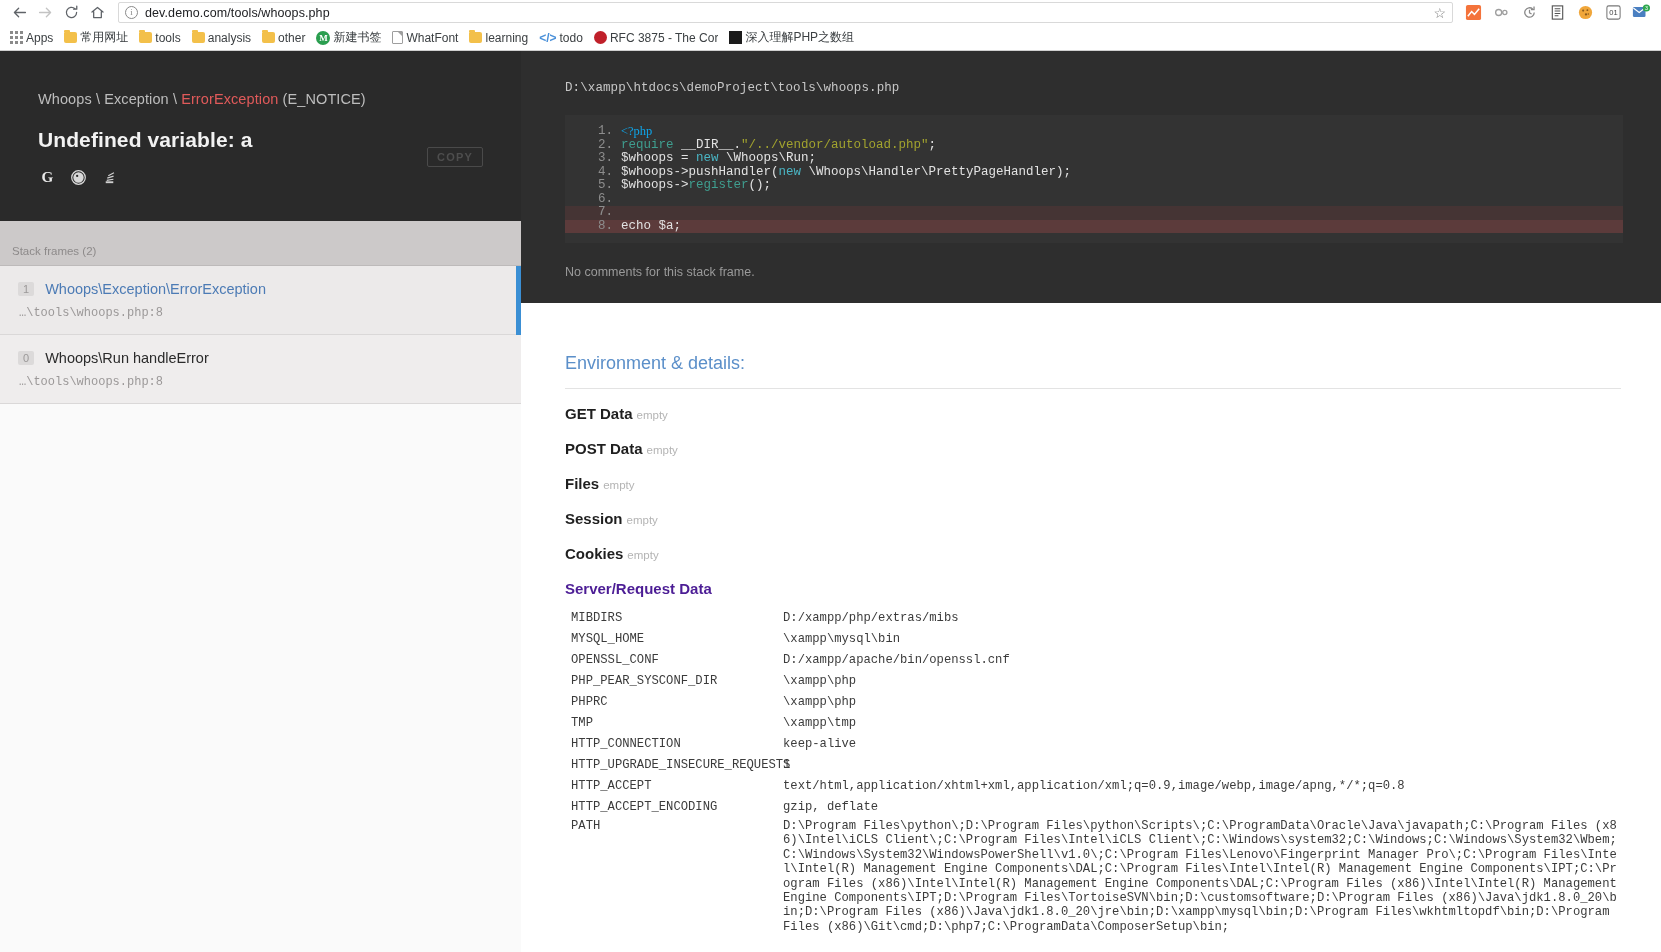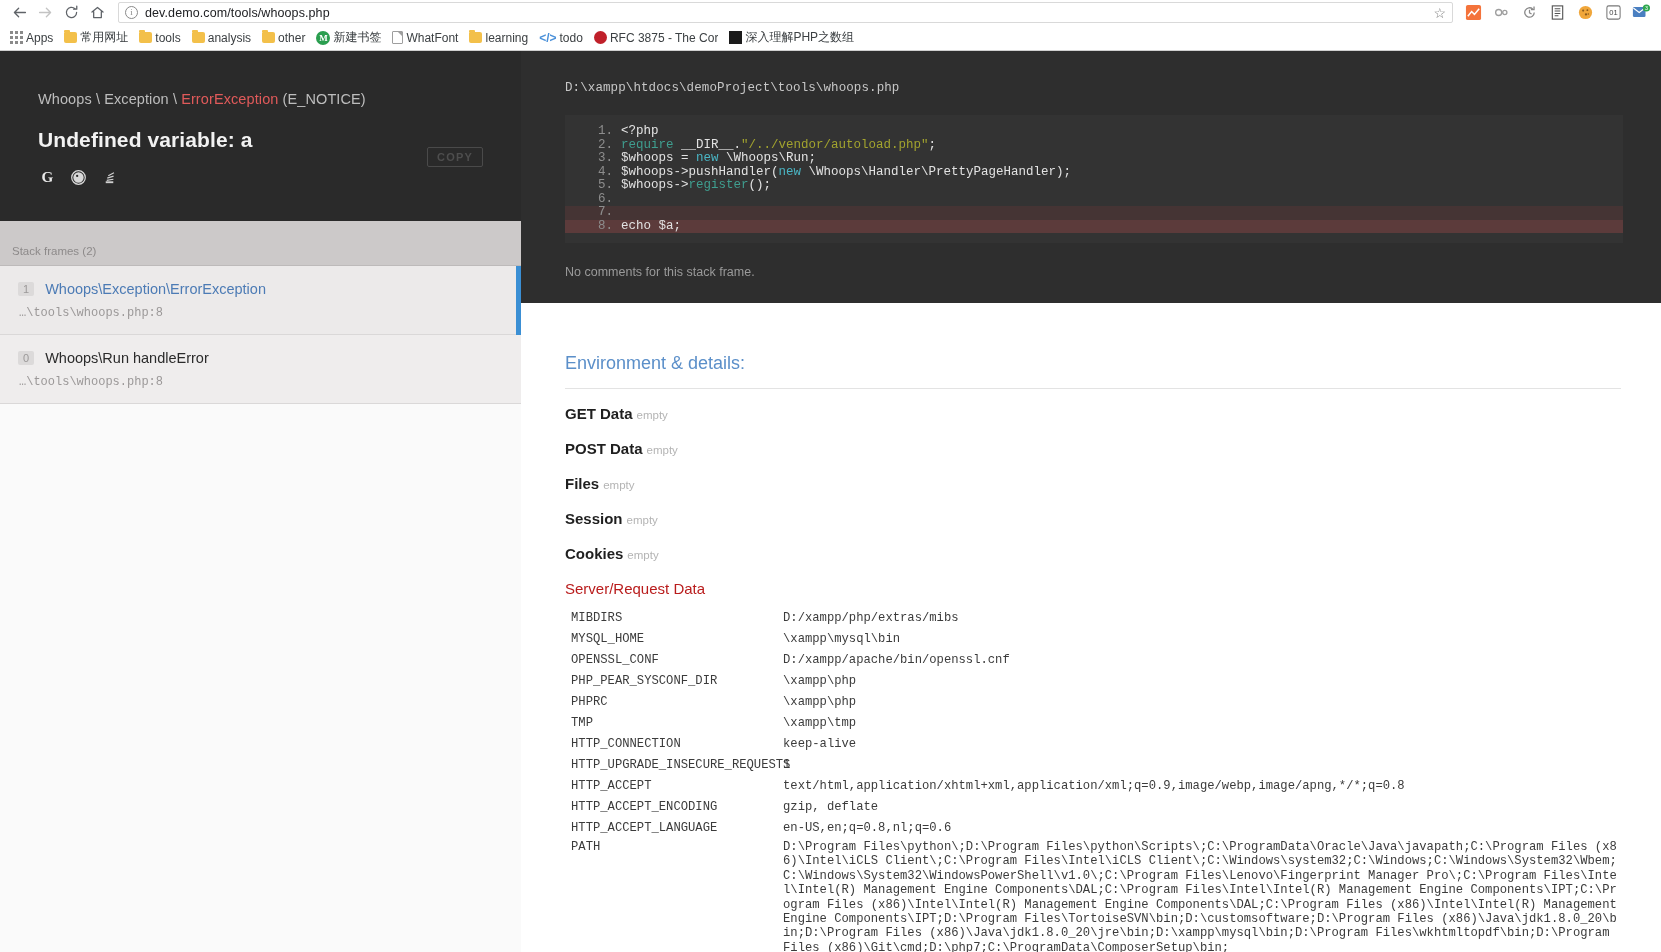--- a/index.html
+++ b/index.html
@@ -269,21 +269,21 @@
     width: 56px;
     flex: 0 0 56px;
     text-align: right;
     padding-right: 8px;
     color: #8d8d8d;
   }
   .cl-code { white-space: pre; color: #e2e2e2; }
   .tok-kw   { color: #3f9e8f; }
   .tok-kw2  { color: #4ab5c4; }
   .tok-str  { color: #a2a32e; }
-  .tok-def  { color: #e5e5e5; }
+  .tok-def  { color: #0ea5e9; font-family: Liberation Serif, serif; }
   .code-note {
     font-size: 12.5px;
     color: #9a9a9a;
     margin-top: 22px;
     padding-left: 0px;
   }
 
   .env {
     padding: 34px 40px 10px 44px;
     background: #ffffff;
@@ -303,22 +303,22 @@
     font-weight: bold;
   }
   .env-row .empty {
     font-size: 11.5px;
     color: #b4b4b4;
     font-weight: normal;
     margin-left: 4px;
   }
   .srv-title {
     font-size: 15px;
-    color: #b91c1c;
-    font-weight: normal;
+    color: #4c1d95;
+    font-weight: bold;
     margin: 0 0 12px 0;
   }
   table.srv {
     border-collapse: collapse;
     width: 100%;
     font-family: "Liberation Mono", monospace;
     font-size: 12.2px;
     color: #3b3b3b;
     table-layout: fixed;
   }
@@ -625,24 +625,20 @@
               <td class="v">1</td>
             </tr>
           <tr>
               <td class="k">HTTP_ACCEPT</td>
               <td class="v">text/html,application/xhtml+xml,application/xml;q=0.9,image/webp,image/apng,*/*;q=0.8</td>
             </tr>
           <tr>
               <td class="k">HTTP_ACCEPT_ENCODING</td>
               <td class="v">gzip, deflate</td>
             </tr>
-          <tr>
-              <td class="k">HTTP_ACCEPT_LANGUAGE</td>
-              <td class="v">en-US,en;q=0.8,nl;q=0.6</td>
-            </tr>
           <tr class="big">
               <td class="k">PATH</td>
               <td class="v">D:\Program Files\python\;D:\Program Files\python\Scripts\;C:\ProgramData\Oracle\Java\javapath;C:\Program Files (x86)\Intel\iCLS Client\;C:\Program Files\Intel\iCLS Client\;C:\Windows\system32;C:\Windows;C:\Windows\System32\Wbem;C:\Windows\System32\WindowsPowerShell\v1.0\;C:\Program Files\Lenovo\Fingerprint Manager Pro\;C:\Program Files\Intel\Intel(R) Management Engine Components\DAL;C:\Program Files\Intel\Intel(R) Management Engine Components\IPT;C:\Program Files (x86)\Intel\Intel(R) Management Engine Components\DAL;C:\Program Files (x86)\Intel\Intel(R) Management Engine Components\IPT;D:\Program Files\TortoiseSVN\bin;D:\customsoftware;D:\Program Files (x86)\Java\jdk1.8.0_20\bin;D:\Program Files (x86)\Java\jdk1.8.0_20\jre\bin;D:\xampp\mysql\bin;D:\Program Files\wkhtmltopdf\bin;D:\Program Files (x86)\Git\cmd;D:\php7;C:\ProgramData\ComposerSetup\bin;</td>
             </tr>
 
         </tbody>
       </table>
     </div>
   </div>
 </div>

